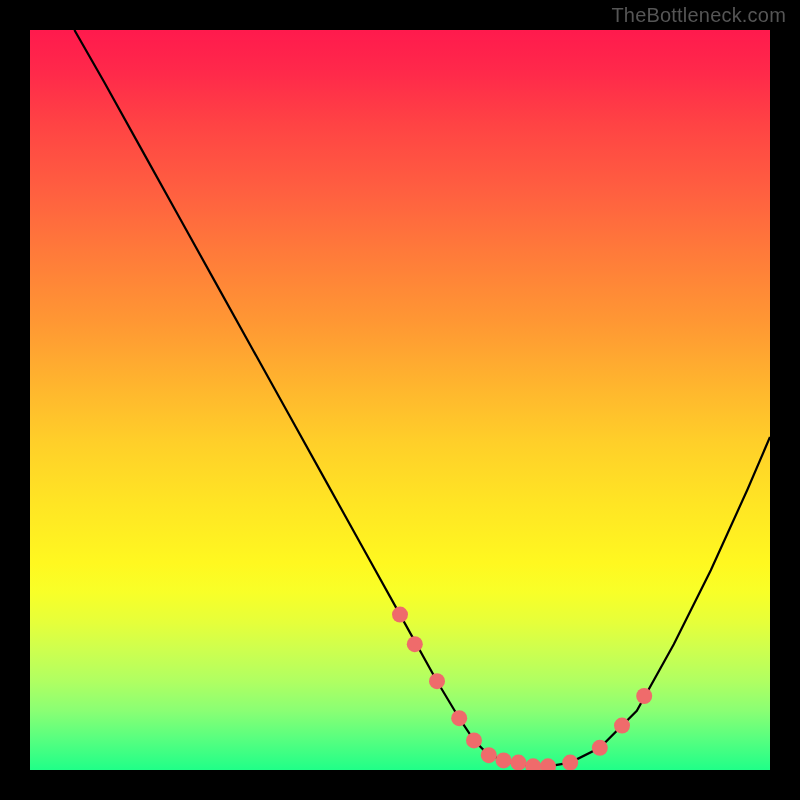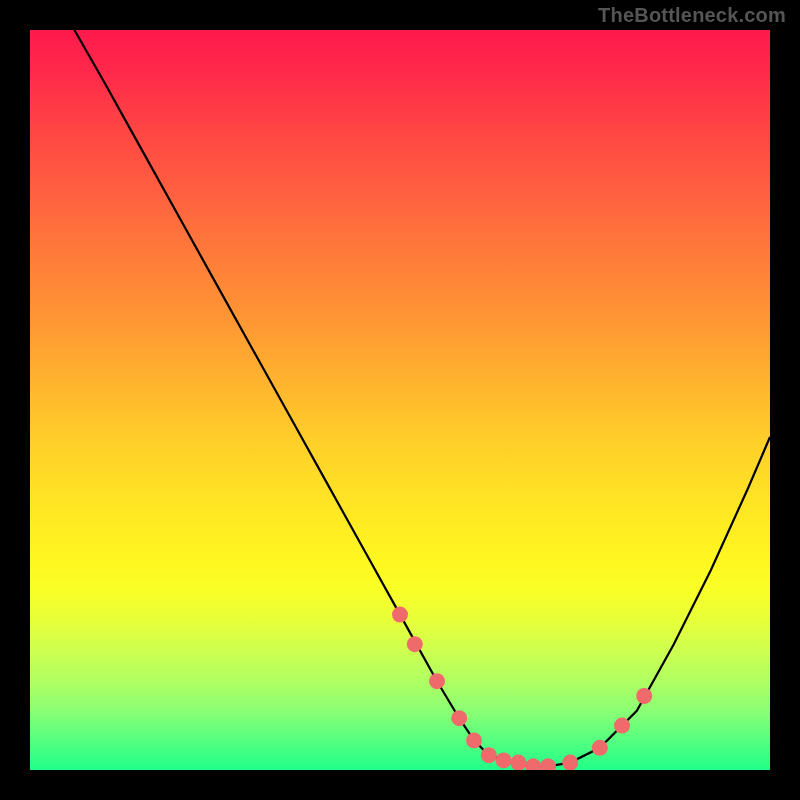--- a/index.html
+++ b/index.html
@@ -10,21 +10,21 @@
     background: #000;
     position: relative;
     font-family: Arial, Helvetica, sans-serif;
   }
   .watermark {
     position: absolute;
     top: 4px;
     right: 14px;
     color: #555;
     font-size: 20px;
-    font-weight: 700;
+    font-weight: 400;
     letter-spacing: 0.2px;
     z-index: 10;
   }
   .plot-area {
     position: absolute;
     left: 30px;
     top: 30px;
     width: 740px;
     height: 740px;
     overflow: hidden;

